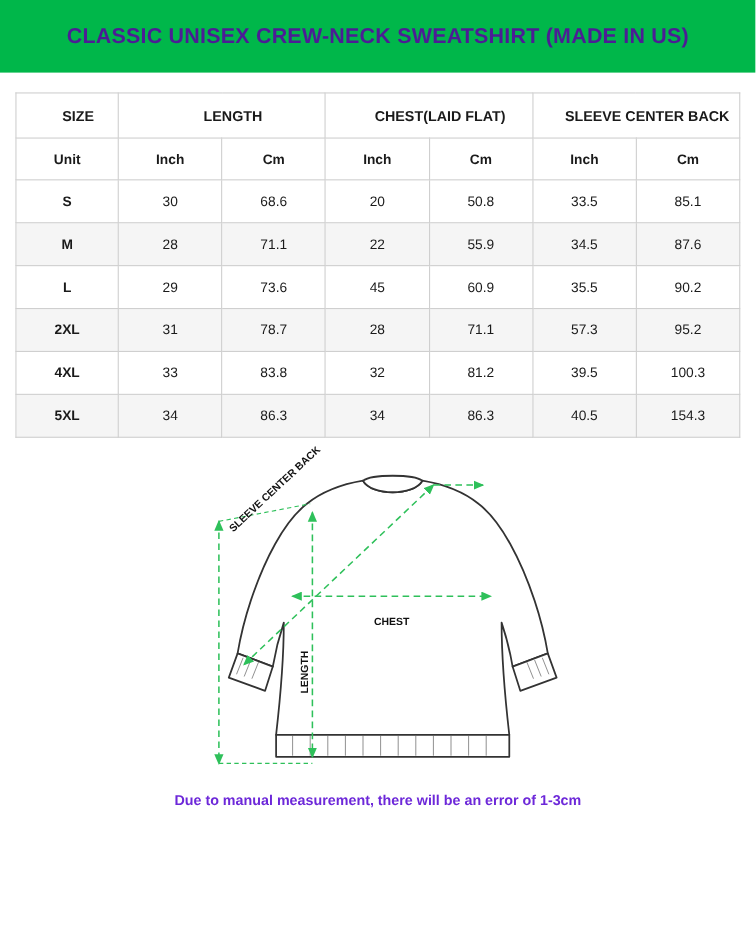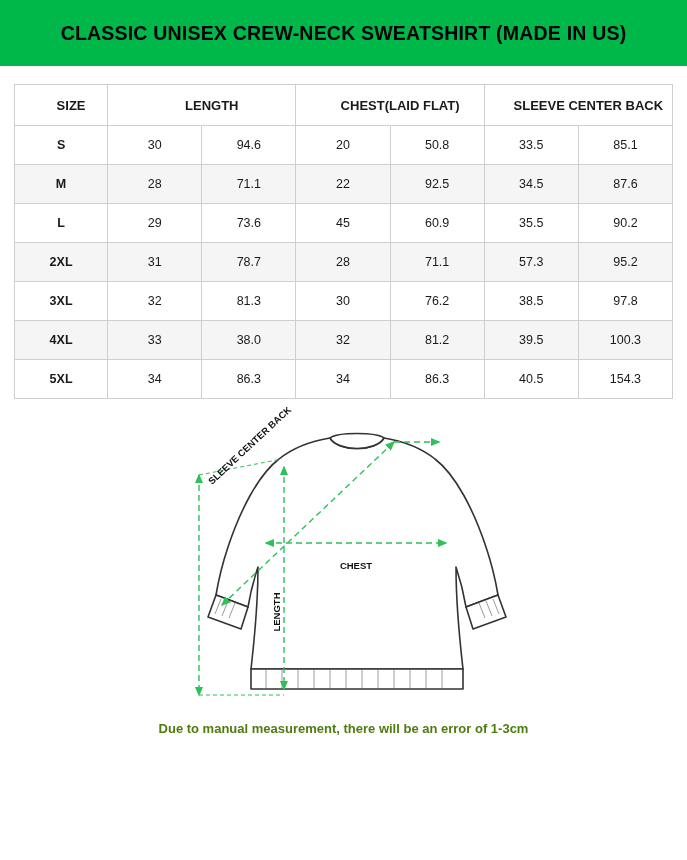--- a/index.html
+++ b/index.html
@@ -21,21 +21,21 @@
   
   .header {
     width: 687px;
     height: 66px;
     background: #00b74a;
     display: flex;
     align-items: center;
     justify-content: center;
   }
   .header-title {
-    color: #000000;
+    color: #4c1d95;
     font-size: 19.5px;
     font-weight: bold;
     letter-spacing: 0.2px;
     text-align: center;
     white-space: nowrap;
   }
   
   .table-wrap {
     padding: 18px 14px 0 14px;
   }
@@ -81,21 +81,21 @@
   .illus {
     position: relative;
     width: 687px;
     height: 310px;
     margin-top: 8px;
   }
   .illus svg { display: block; margin: 0 auto; }
   
   .note {
     text-align: center;
-    color: #4d7c0f;
+    color: #6d28d9;
     font-size: 13px;
     font-weight: bold;
     margin-top: 4px;
   }
 </style>
 </head>
 <body>
 
 <div class="page">
 
@@ -114,37 +114,46 @@
           <col class="col-meas">
           <col class="col-meas">
       </colgroup>
       <thead>
         <tr class="group-row">
           <th>SIZE</th>
           <th colspan="2">LENGTH</th>
           <th colspan="2">CHEST(LAID FLAT)</th>
           <th colspan="2">SLEEVE CENTER BACK</th>
         </tr>
+        <tr class="unit-row">
+          <th>Unit</th>
+          <th>Inch</th>
+          <th>Cm</th>
+          <th>Inch</th>
+          <th>Cm</th>
+          <th>Inch</th>
+          <th>Cm</th>
+        </tr>
       </thead>
       <tbody>
         <tr>
           <td class="size-cell">S</td>
           <td>30</td>
-          <td>94.6</td>
+          <td>68.6</td>
           <td>20</td>
           <td>50.8</td>
           <td>33.5</td>
           <td>85.1</td>
         </tr>
         <tr>
           <td class="size-cell">M</td>
           <td>28</td>
           <td>71.1</td>
           <td>22</td>
-          <td>92.5</td>
+          <td>55.9</td>
           <td>34.5</td>
           <td>87.6</td>
         </tr>
         <tr>
           <td class="size-cell">L</td>
           <td>29</td>
           <td>73.6</td>
           <td>45</td>
           <td>60.9</td>
           <td>35.5</td>
@@ -153,32 +162,23 @@
         <tr>
           <td class="size-cell">2XL</td>
           <td>31</td>
           <td>78.7</td>
           <td>28</td>
           <td>71.1</td>
           <td>57.3</td>
           <td>95.2</td>
         </tr>
         <tr>
-          <td class="size-cell">3XL</td>
-          <td>32</td>
-          <td>81.3</td>
-          <td>30</td>
-          <td>76.2</td>
-          <td>38.5</td>
-          <td>97.8</td>
-        </tr>
-        <tr>
           <td class="size-cell">4XL</td>
           <td>33</td>
-          <td>38.0</td>
+          <td>83.8</td>
           <td>32</td>
           <td>81.2</td>
           <td>39.5</td>
           <td>100.3</td>
         </tr>
         <tr>
           <td class="size-cell">5XL</td>
           <td>34</td>
           <td>86.3</td>
           <td>34</td>

